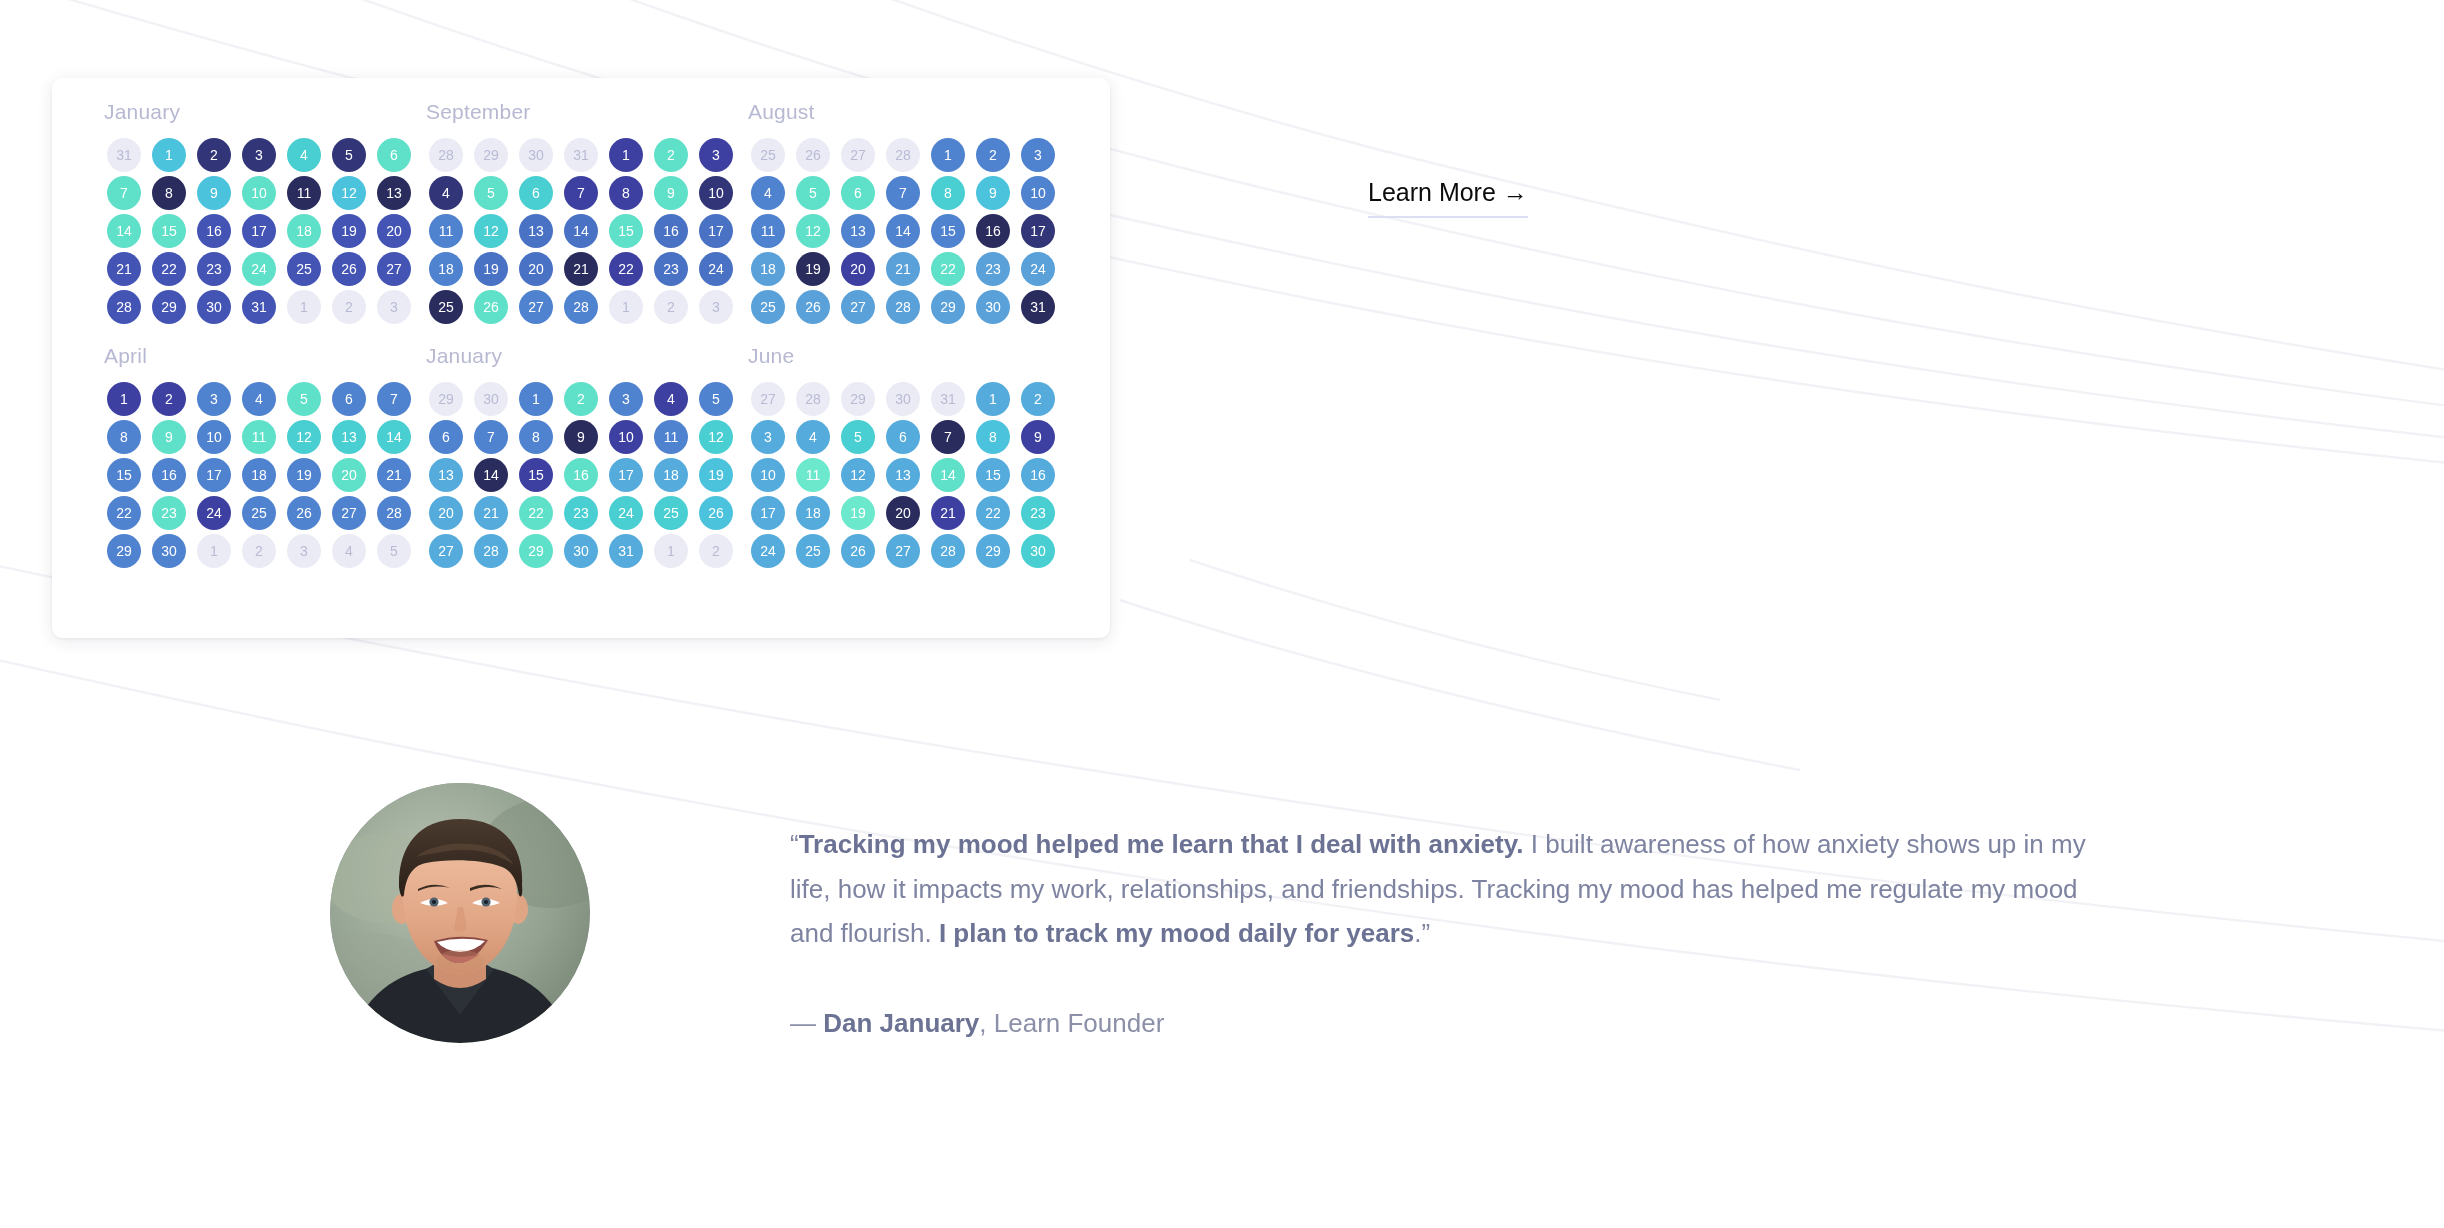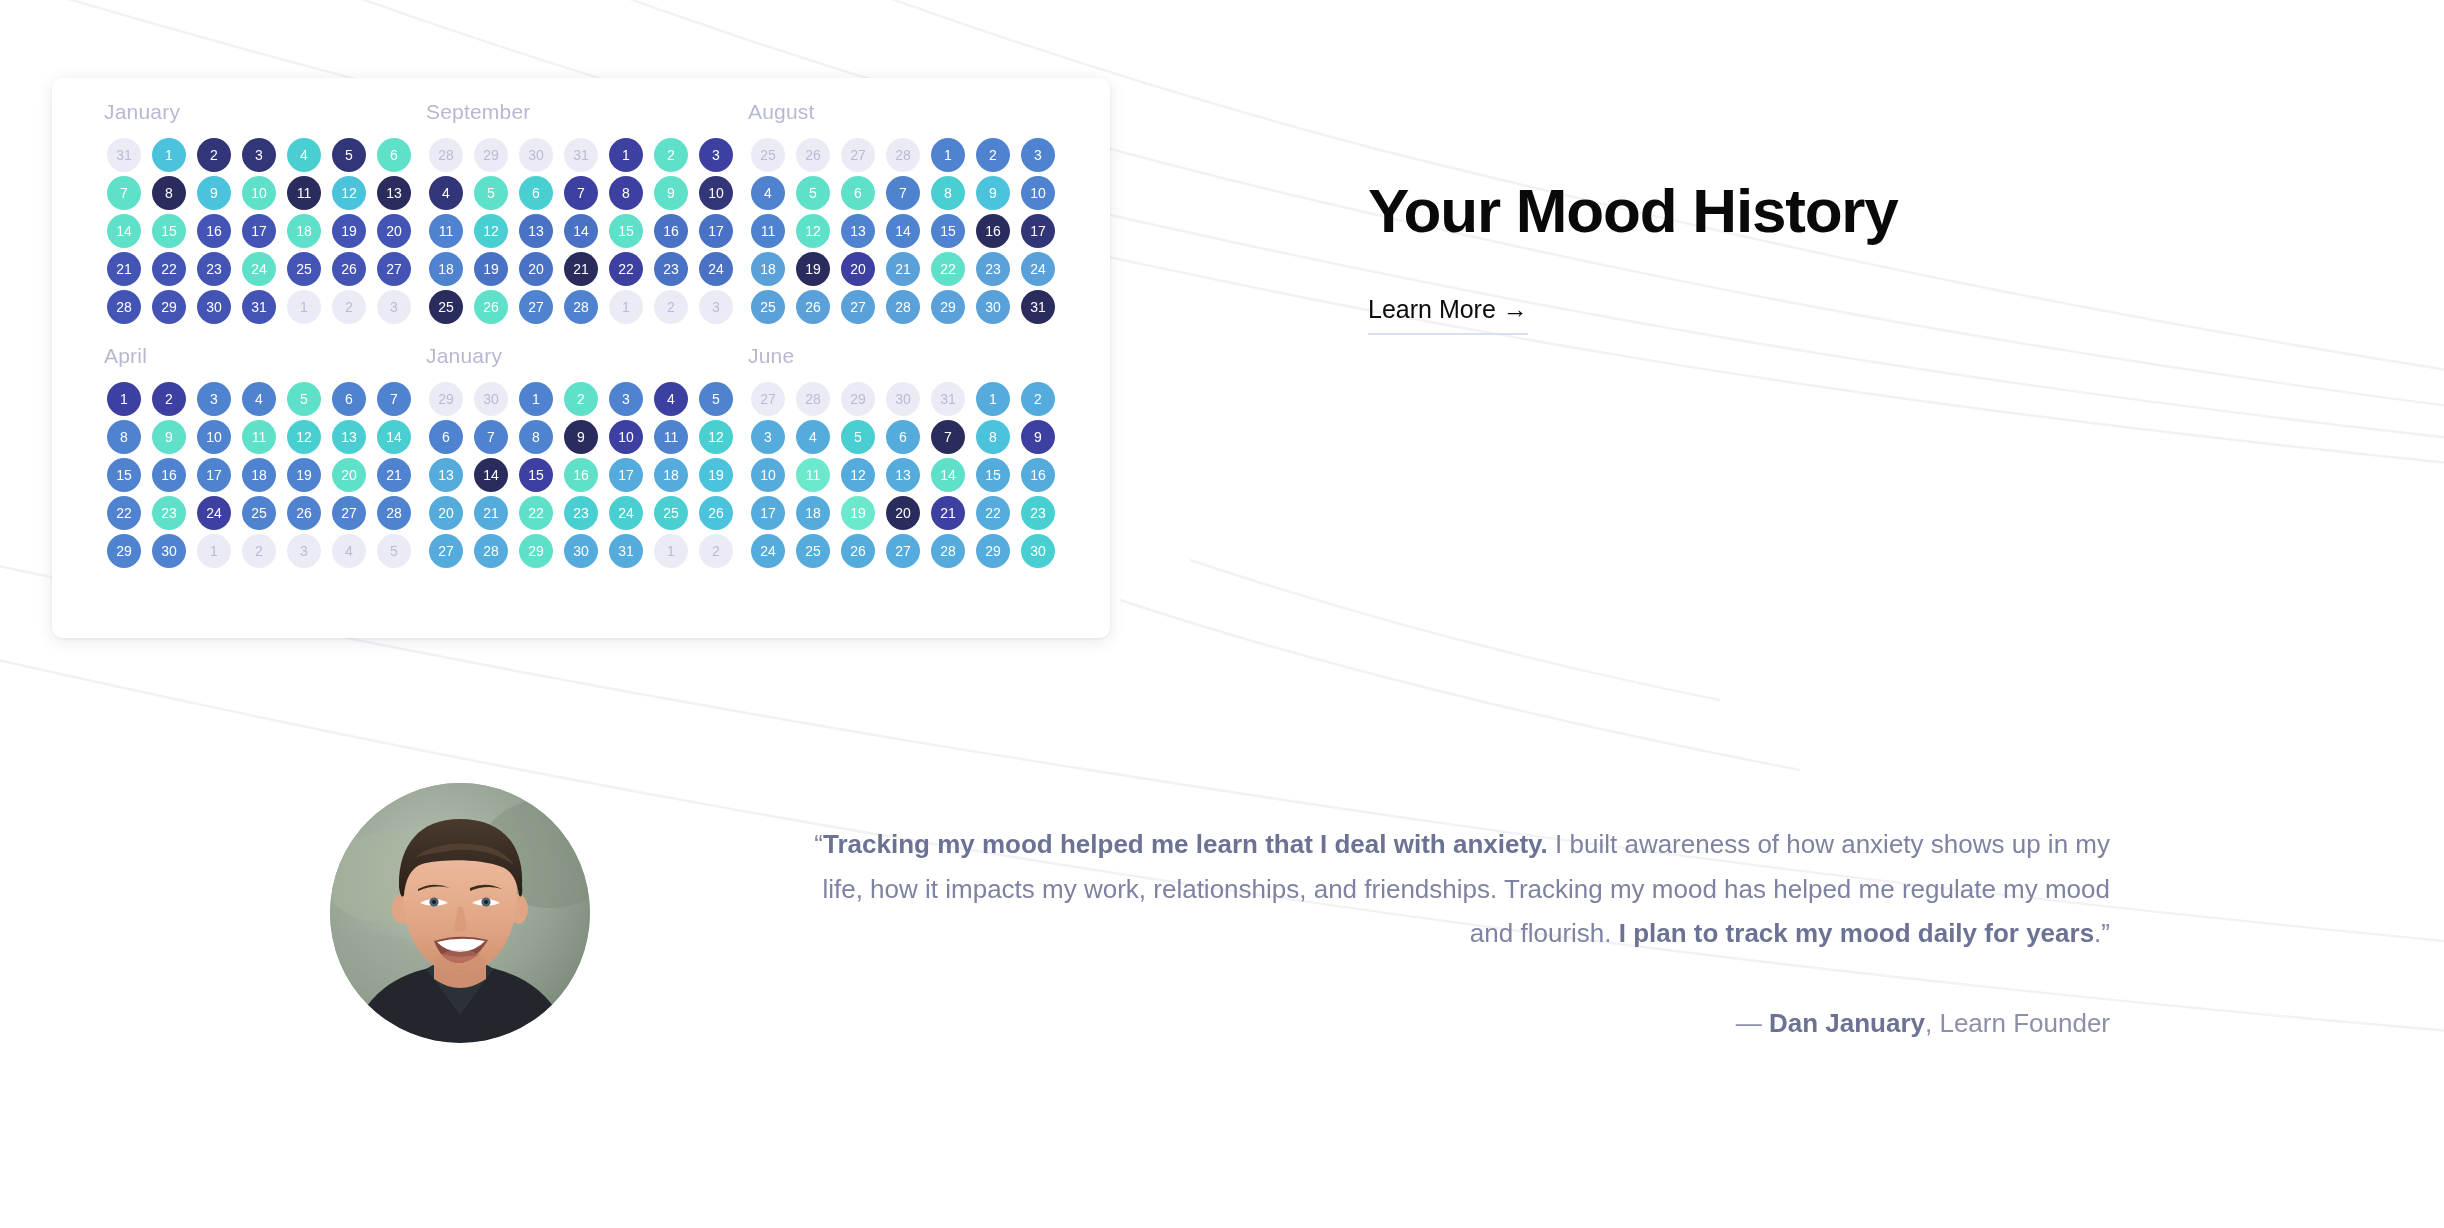--- a/index.html
+++ b/index.html
@@ -145,21 +145,21 @@
     overflow: hidden;
     background: #8d9a8c;
   }
   #avatar svg { display: block; width: 260px; height: 260px; }
 
   #quote-wrap {
     position: absolute;
     left: 790px;
     top: 62px;
     width: 1320px;
-    text-align: right;
+    text-align: left;
   }
   #quote-text {
     font-size: 26px;
     line-height: 1.72;
     color: #7d83a0;
     margin: 0;
     font-weight: 400;
   }
   #quote-text b { font-weight: 700; color: #6b7293; }
   #quote-attrib {
@@ -427,21 +427,20 @@
             <div class="day-dot" style="background: rgb(84, 171, 220);">27</div>
             <div class="day-dot" style="background: rgb(84, 171, 220);">28</div>
             <div class="day-dot" style="background: rgb(84, 171, 220);">29</div>
             <div class="day-dot" style="background: rgb(73, 207, 210);">30</div>
           </div>
         </div>
       </div>
   </div>
 
   <div id="hero-copy">
-    <h1 id="hero-title">Your Mood History</h1>
     <a id="learn-more" href="#">Learn More →</a>
   </div>
 
 </section>
 
 <section id="testimonial">
 
   <div id="avatar">
     <svg viewBox="0 0 260 260" aria-hidden="true">
       <defs>

